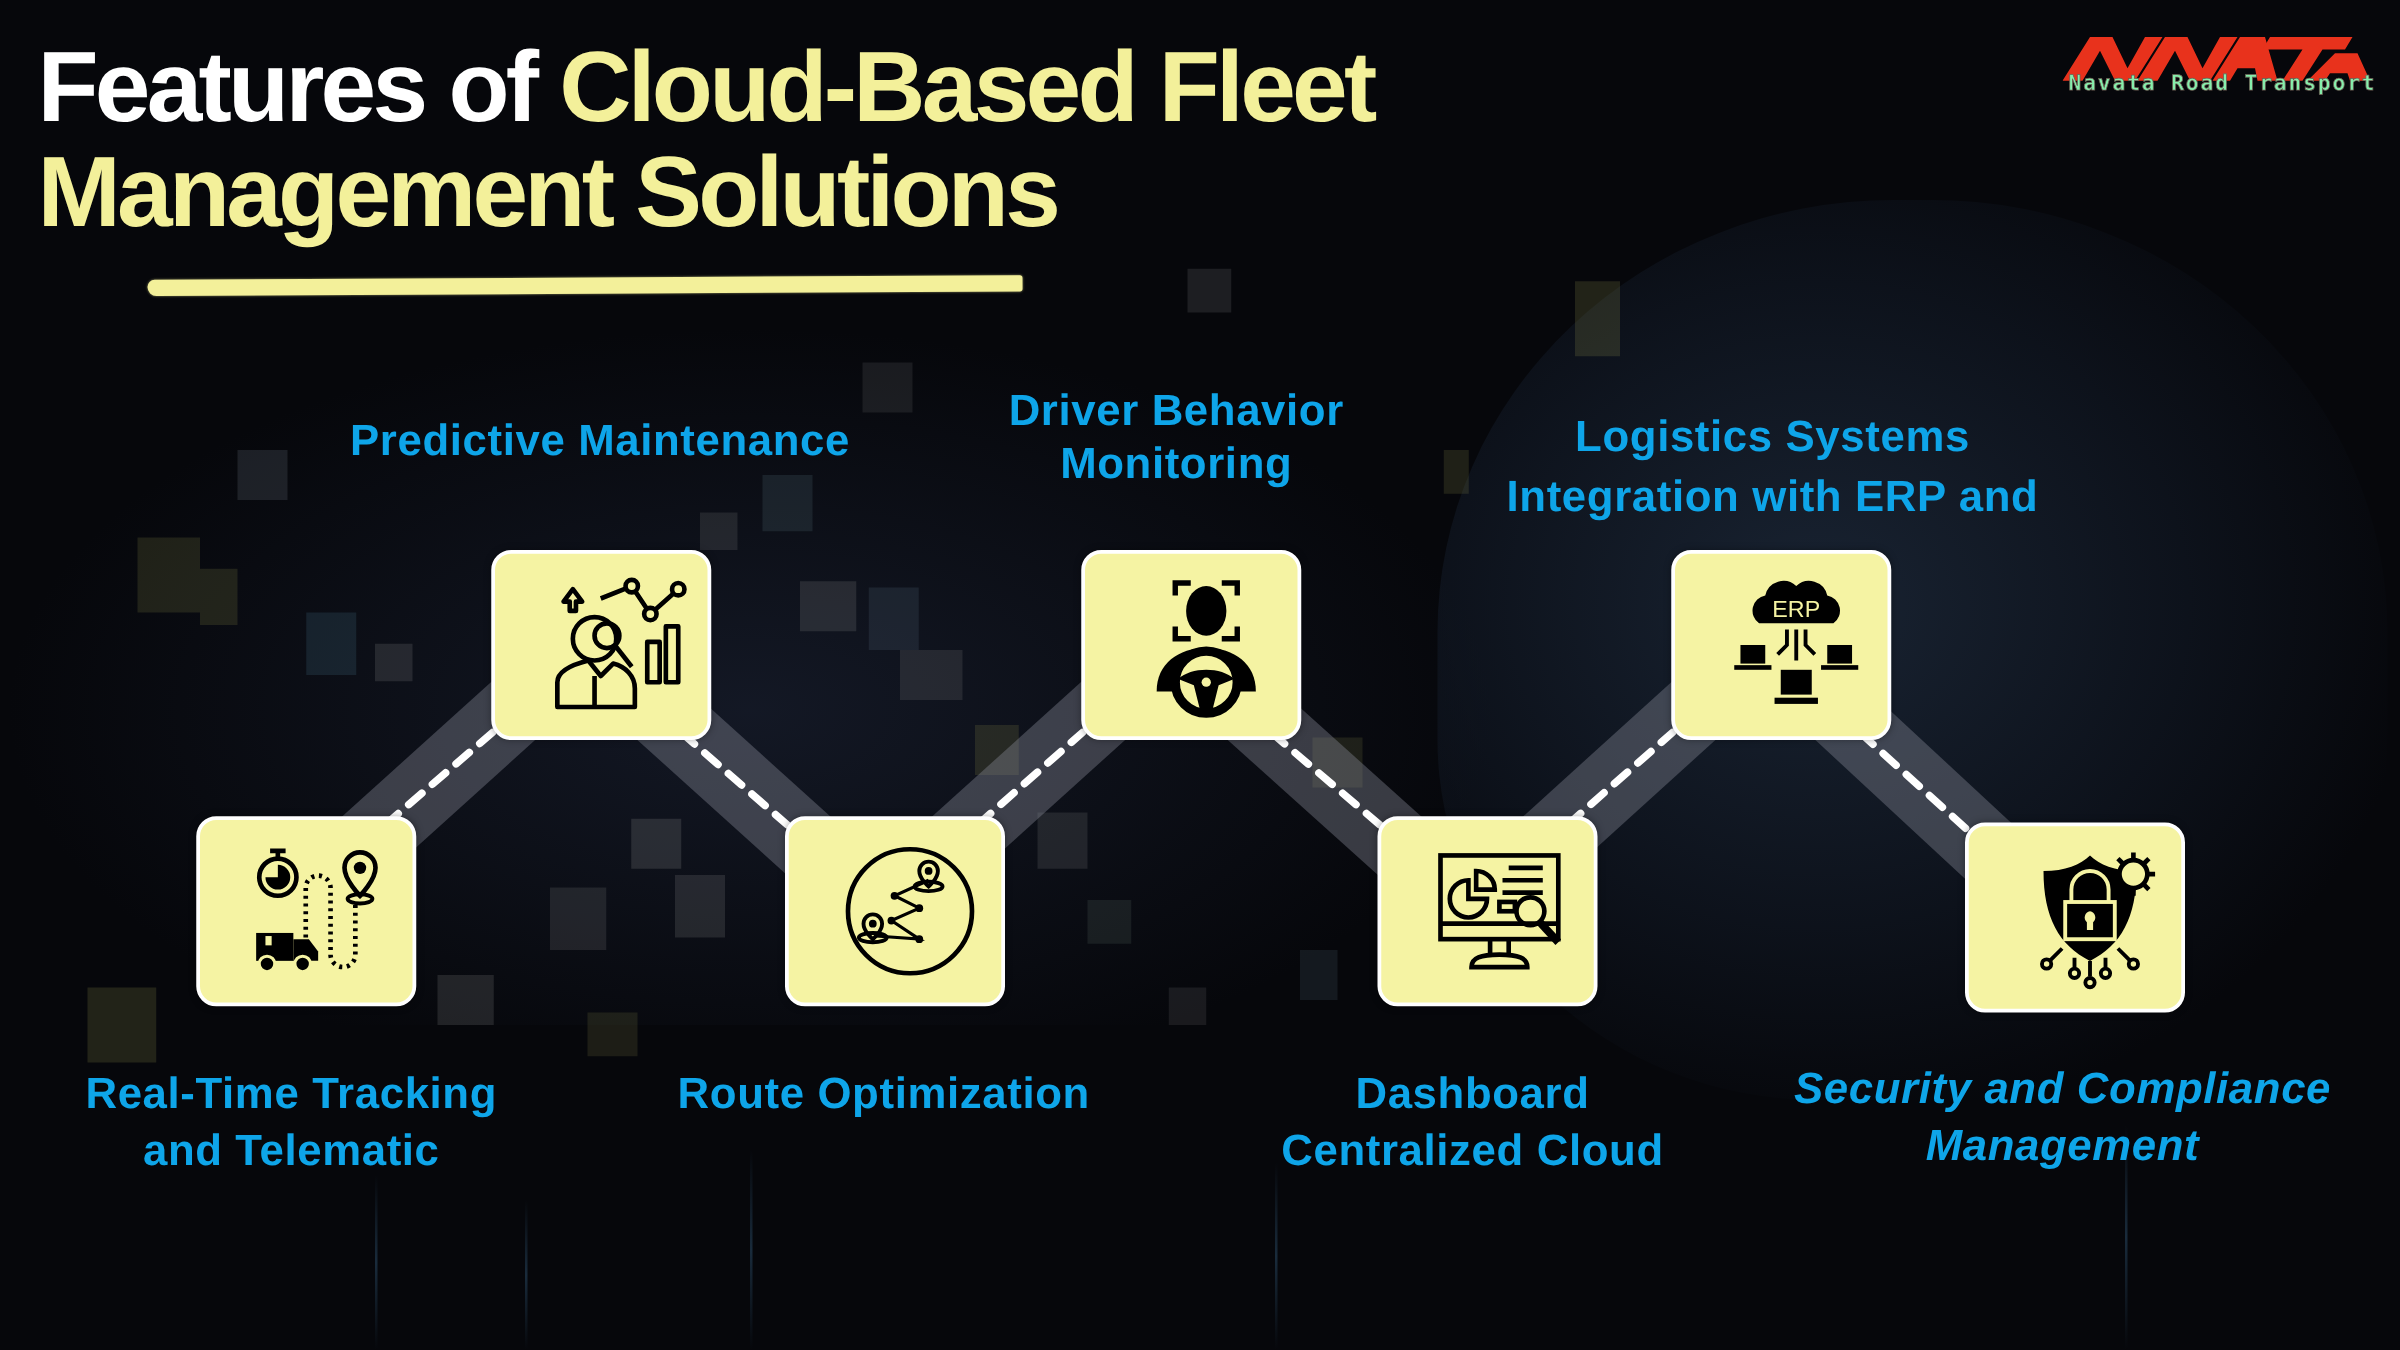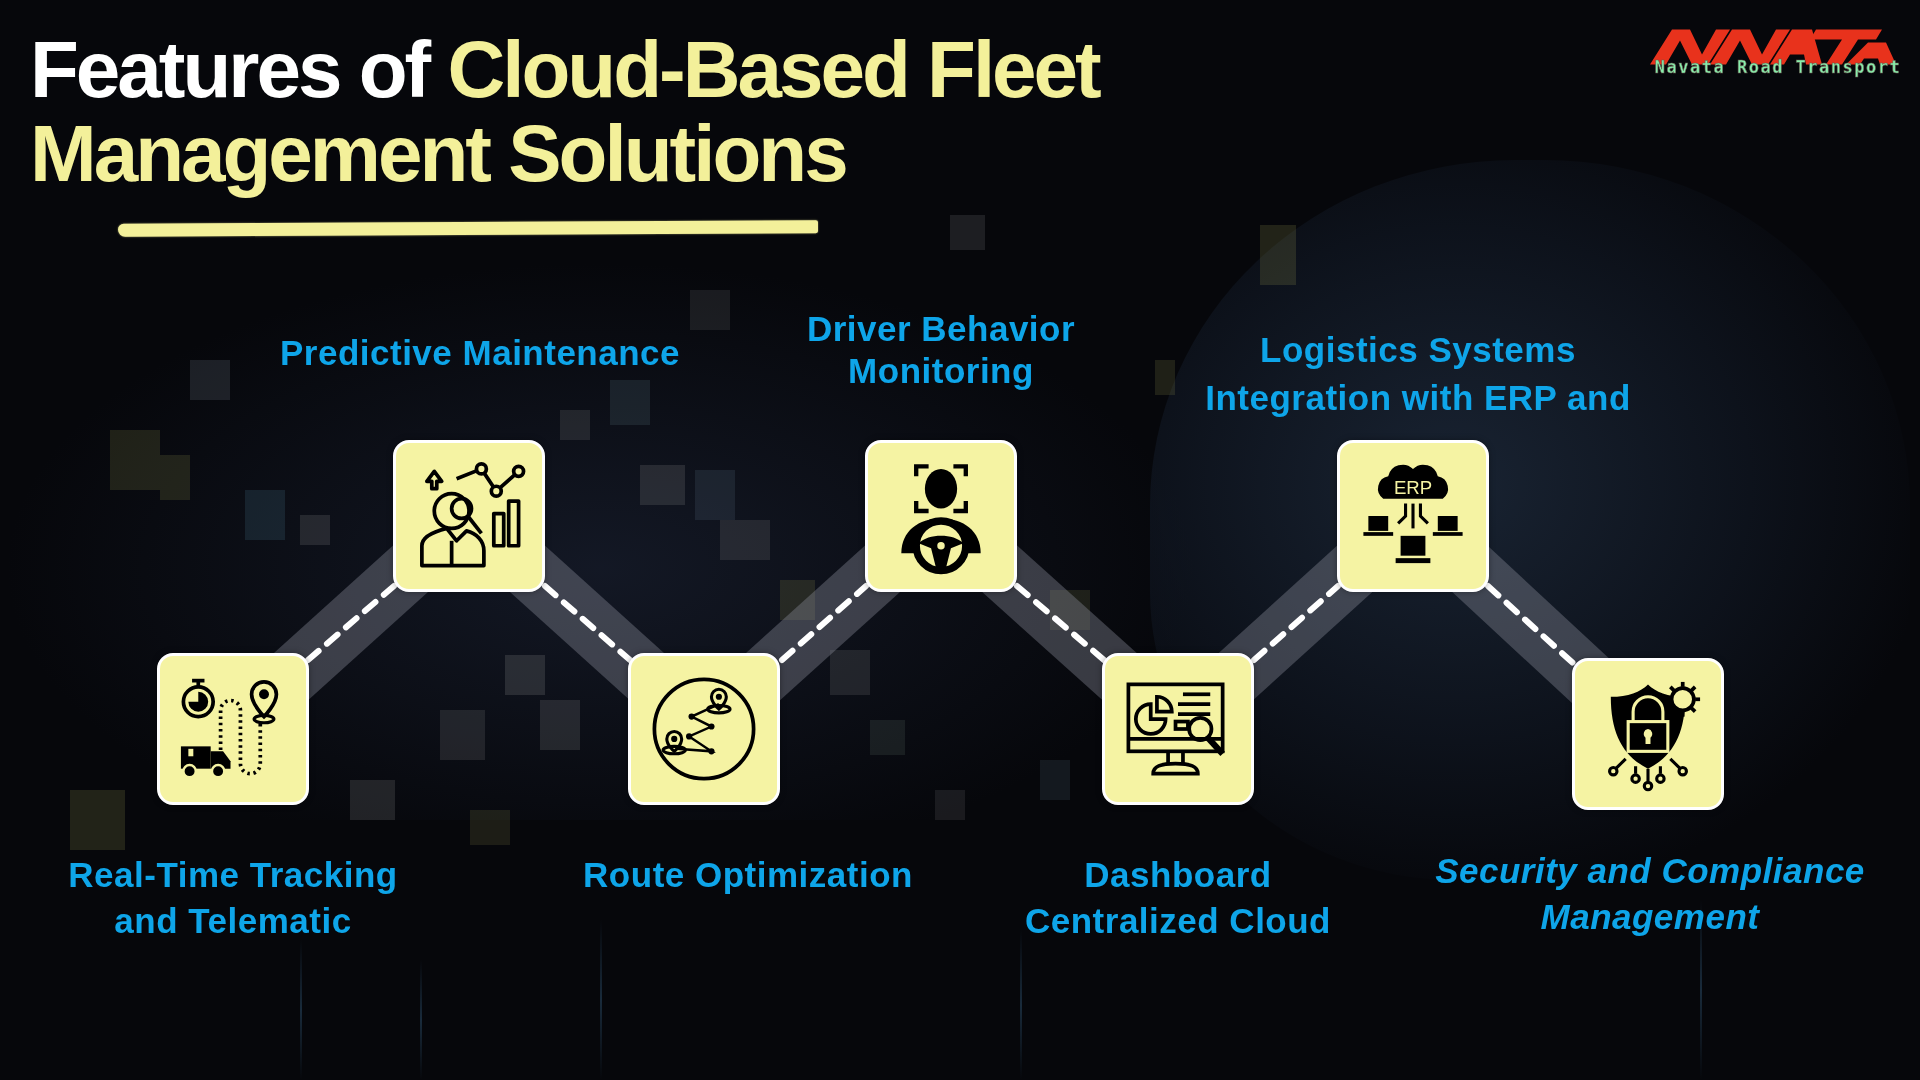--- a/index.html
+++ b/index.html
@@ -41,20 +41,21 @@
     font-family:"DejaVu Sans Mono", monospace; font-weight:700; font-size:17px;
     letter-spacing:1.5px; color:#86efac;
     -webkit-text-stroke:0.6px #6a5a50;
   }
   svg.roads { position:absolute; left:0; top:0; }
   .card {
     position:absolute; width:146px; height:146px;
     background:#f5f3a3; border:3px solid #ffffff; border-radius:16px;
     display:flex; align-items:center; justify-content:center;
     box-shadow:0 0 6px rgba(0,0,0,0.35);
+    padding-left:24px;
   }
   .card svg { width:124px; height:124px; }
   .label {
     position:absolute; color:#0ea5e9; font-weight:700;
     font-family:"Liberation Sans", sans-serif;
     font-size:35px; line-height:46px; text-align:center;
     letter-spacing:0.5px; white-space:nowrap;
   }
 </style>
 </head>
@@ -285,21 +286,21 @@
   </svg>
 </div>
 
 <div class="label" style="left:233px;top:852px;transform:translateX(-50%);">
   <div>Real-Time Tracking</div>
   <div>and Telematic</div>
 </div>
 <div class="label" style="left:480px;top:330px;transform:translateX(-50%);">
   <div>Predictive Maintenance</div>
 </div>
-<div class="label" style="left:748px;top:852px;transform:translateX(-50%);">
+<div class="label" style="left:707px;top:852px;transform:translateX(-50%);">
   <div>Route Optimization</div>
 </div>
 <div class="label" style="left:941px;top:308px;transform:translateX(-50%);line-height:42px;">
   <div>Driver Behavior</div>
   <div>Monitoring</div>
 </div>
 <div class="label" style="left:1178px;top:852px;transform:translateX(-50%);">
   <div>Dashboard</div>
   <div>Centralized Cloud</div>
 </div>

